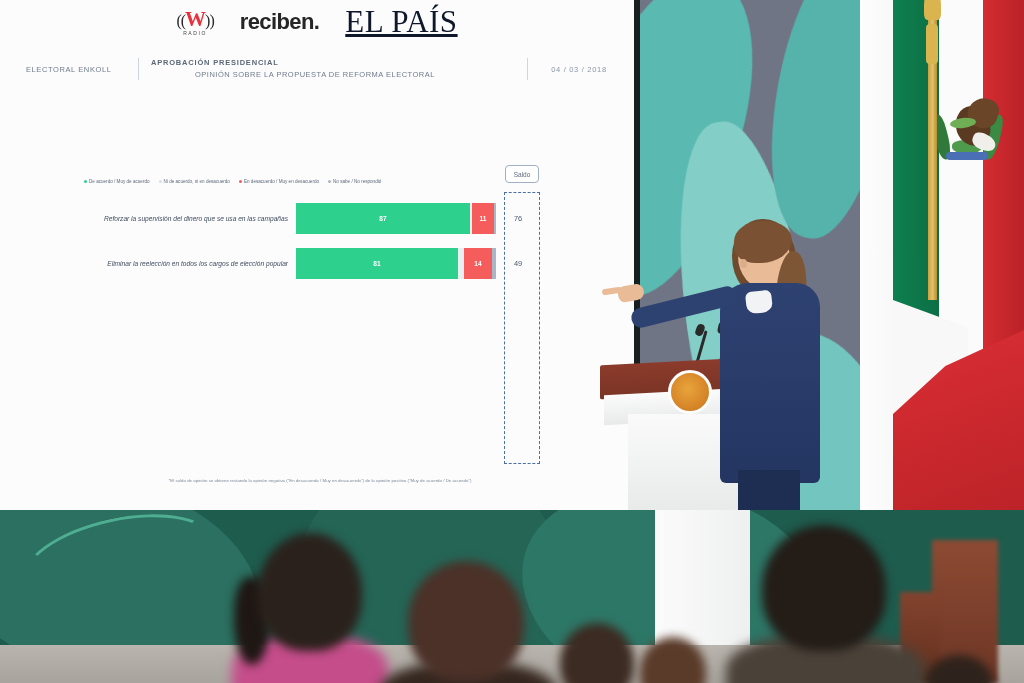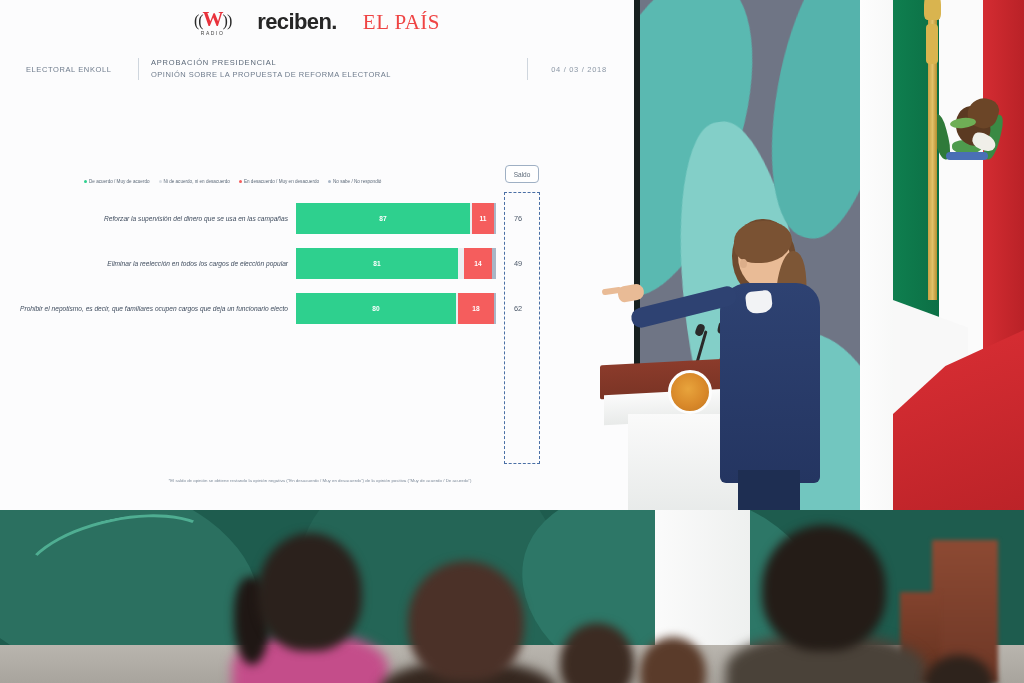--- a/index.html
+++ b/index.html
@@ -97,32 +97,32 @@
     display: flex; align-items: center; justify-content: center; gap: 26px;
   }
   .logo-wradio { display: flex; flex-direction: column; align-items: center; line-height: 1; }
   .logo-wradio .wmark {
     font-size: 21px; font-weight: bold; color: #e8323c; letter-spacing: -1px;
     font-family: "Liberation Serif", serif;
   }
   .logo-wradio .wmark .paren { color:#2a2a2a; font-weight: normal; font-size: 16px; }
   .logo-wradio .wsub { font-size: 5px; letter-spacing: 1.6px; color: #444; margin-top: 1px; }
   .logo-enkoll { font-size: 22px; font-weight: bold; color: #262626; letter-spacing: -0.6px; }
-  .logo-elpais { font-size: 21px; color: #ef4444; font-family: "Liberation Serif", serif; letter-spacing: 0.5px; }
+  .logo-elpais { font-size: 31px; color: #0f172a; font-family: "Liberation Serif", serif; letter-spacing: 0.5px; text-decoration: underline; }
 
   .meta-row {
     position: absolute; left: 22px; top: 54px; width: 596px; height: 30px;
     display: flex; align-items: center; font-size: 7.5px; color: #6e7b8c;
     letter-spacing: 0.6px;
   }
   .meta-encuesta { width: 104px; text-align: left; padding-left: 4px; }
   .meta-div { width: 1px; height: 22px; background: #cfd6de; margin: 0 12px; }
   .meta-titles { flex: 1; line-height: 1.55; }
-  .meta-titles .t1 { font-weight: normal; color: #5b6878; letter-spacing: 0.8px; }
-  .meta-titles .t2 { color: #6e7b8c; letter-spacing: 0.5px; }
+  .meta-titles .t1 { font-weight: bold; color: #5b6878; letter-spacing: 0.8px; }
+  .meta-titles .t2 { color: #6e7b8c; letter-spacing: 0.5px; margin-left: 44px; }
   .meta-date { width: 78px; text-align: center; color: #8b97a5; letter-spacing: 0.7px; }
 
   .question {
     position: absolute; left: 56px; top: 92px; width: 508px;
     text-align: center; font-size: 11.4px; line-height: 1.62;
     color: #25303f; font-weight: 600;
   }
 
   
   .legend {
@@ -455,30 +455,20 @@
           <div class="row">
             <div class="rlabel">Eliminar la reelección en todos los cargos de elección popular</div>
             <div class="bar">
               <div class="seg agree" style="width: 162px;">81</div>
               <div class="seg neutral" style="width: 6px;"></div>
               <div class="seg disagree" style="width: 28px;">14</div>
               <div class="seg dk" style="width: 4px;"></div>
             </div>
             <div class="saldo">49</div>
           </div>
-          <div class="row">
-            <div class="rlabel">Prohibir el nepotismo, es decir, que familiares ocupen cargos que deja un funcionario electo</div>
-            <div class="bar">
-              <div class="seg agree" style="width: 160px;">80</div>
-              <div class="seg neutral" style="width: 2px;"></div>
-              <div class="seg disagree" style="width: 36px;">18</div>
-              <div class="seg dk" style="width: 2px;"></div>
-            </div>
-            <div class="saldo">62</div>
-          </div>
         </div>
 
       <div class="footnote">*El saldo de opinión se obtiene restando la opinión negativa ("En desacuerdo / Muy en desacuerdo") de la opinión positiva ("Muy de acuerdo / De acuerdo")</div>
 
 
     </div>
   </div>
 
   <div class="mic-head h1"></div>
   <div class="mic m1"></div>

